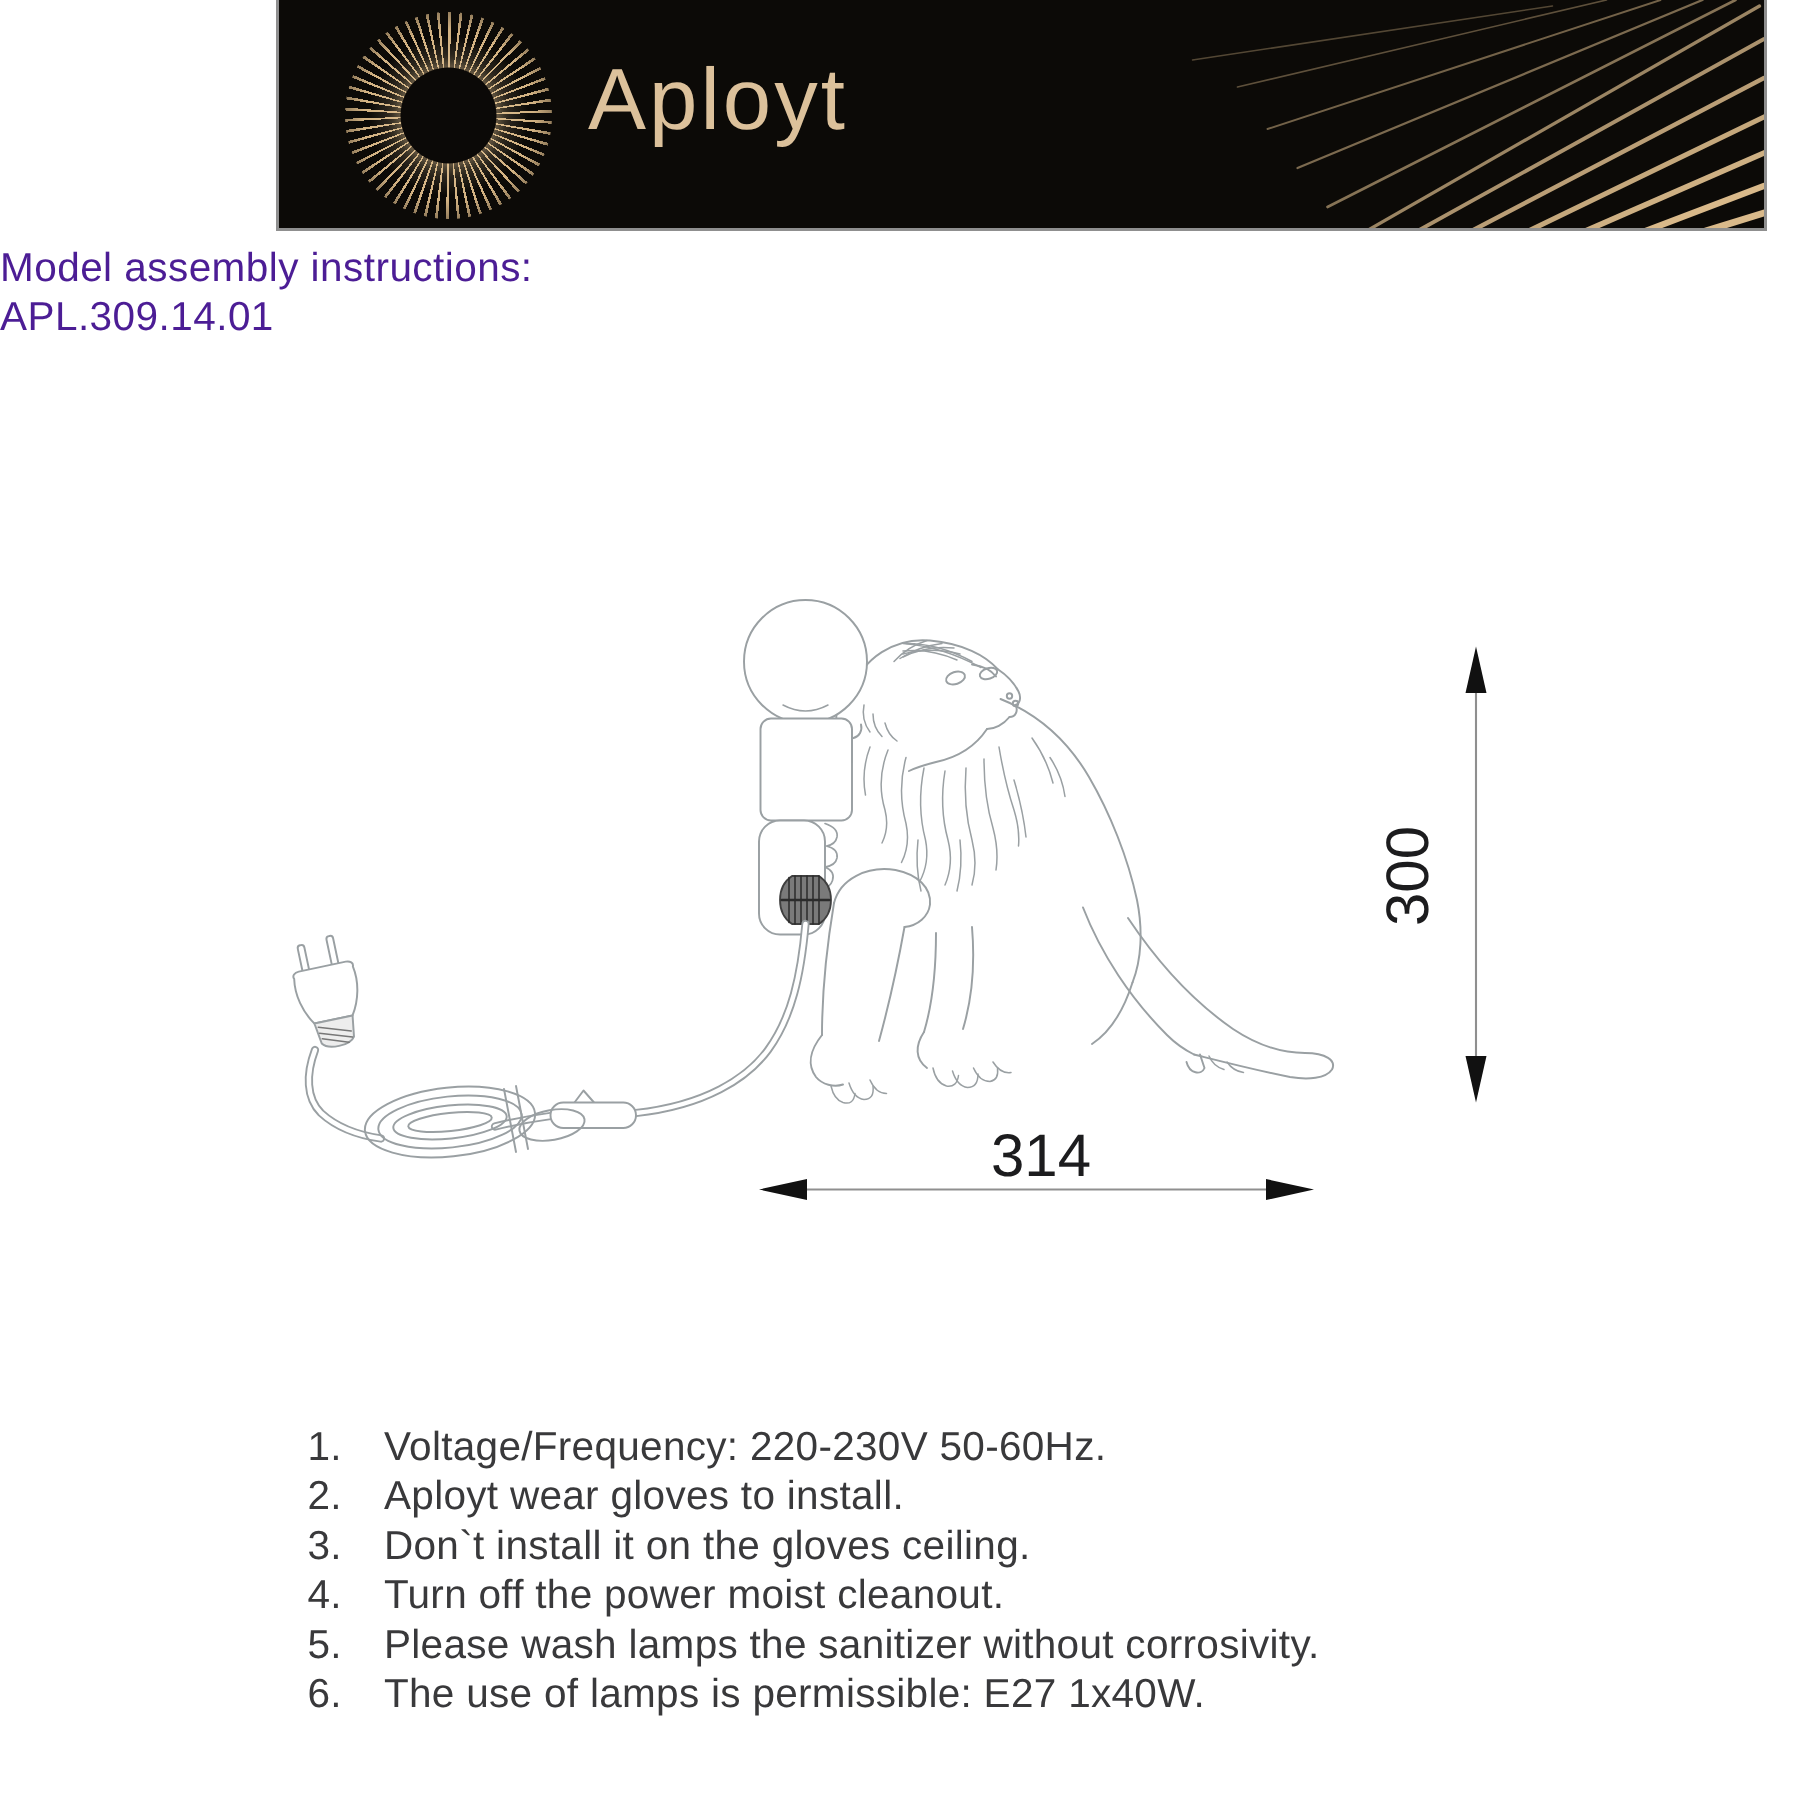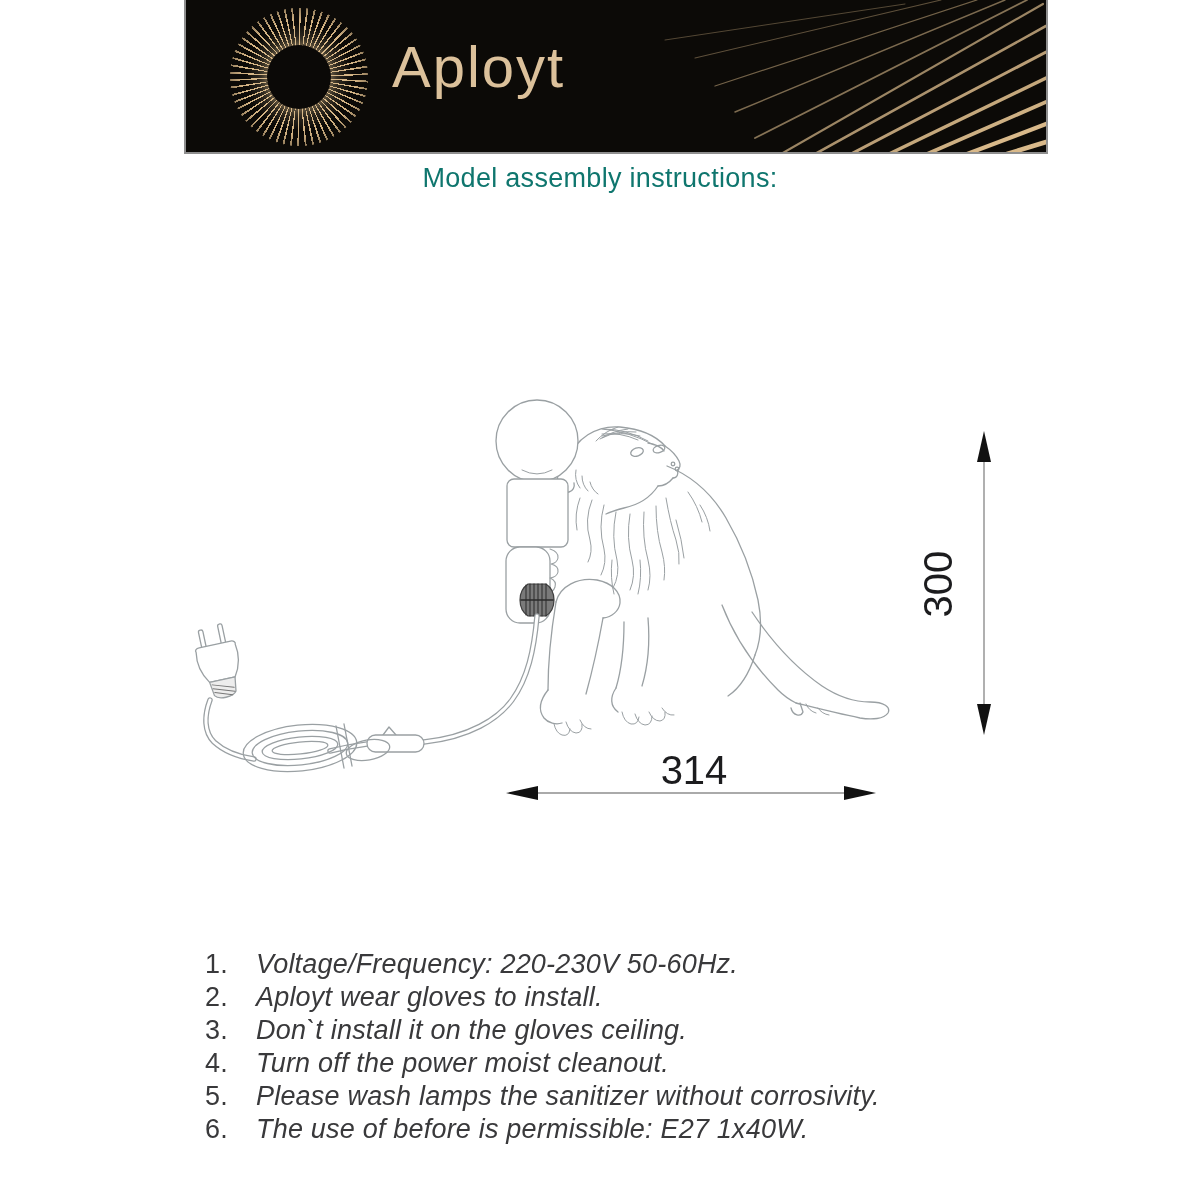--- a/index.html
+++ b/index.html
@@ -2,50 +2,50 @@
 <html><head>
 <meta charset="utf-8">
 <style>
   html,body{margin:0;padding:0;background:#ffffff;}
   #page{
     position:relative;width:1200px;height:1200px;background:#ffffff;
     font-family:"Liberation Sans",sans-serif;overflow:hidden;
   }
   
   .banner{
-    position:absolute;left:184px;top:0;width:864px;height:154px;
+    position:absolute;left:184px;top:0;width:994px;height:154px;
     background:#0c0a07;border-left:2px solid #8f8f8f;border-right:2px solid #8f8f8f;
     border-bottom:2px solid #8f8f8f;box-sizing:border-box;overflow:hidden;text-align:right;
   }
   .sunburst{position:absolute;left:44px;top:8px;width:138px;height:138px;border-radius:50%;
     background:
       radial-gradient(circle, rgba(240,214,170,0.30) 26%, rgba(240,214,170,0) 55%),
       repeating-conic-gradient(from 0deg, rgba(222,188,138,0.95) 0deg 1.6deg, rgba(222,188,138,0) 1.6deg 6.2deg);
   }
   .sunburst-fade{position:absolute;left:44px;top:8px;width:138px;height:138px;border-radius:50%;
     background:radial-gradient(circle, rgba(12,10,7,0) 58%, rgba(12,10,7,0.92) 96%);}
   .sunburst-core{position:absolute;left:81px;top:45px;width:64px;height:64px;border-radius:50%;
     background:#0b0907;box-shadow:0 0 7px 2px rgba(222,188,138,0.35);}
   .brand{
     position:absolute;left:206px;top:38px;font-size:58px;font-weight:400;
     letter-spacing:2px;color:#dcc19b;line-height:1;
   }
   .rays-svg{position:absolute;right:0;top:0;width:831px;height:154px;}
   
-  .title-block{position:absolute;left:0;top:162px;width:1200px;text-align:center;
-    color:#0f766e;font-size:27px;line-height:33px;letter-spacing:0.3px;}
+  .title-block{position:absolute;left:0;top:162px;width:1200px;
+    color:#4c1d95;font-size:27px;line-height:33px;letter-spacing:0.3px;}
   
   .diagram{position:absolute;left:170px;top:385px;width:860px;height:445px;}
   .diagram svg{display:block;}
   
   .instructions{position:absolute;left:205px;top:948px;width:840px;color:#39393b;
     font-size:27px;line-height:33px;letter-spacing:0.2px;}
   .instr-row{display:flex;}
   .instr-num{width:51px;flex:0 0 51px;}
-  .instr-text{flex:1;font-style:italic;}
+  .instr-text{flex:1;}
 </style>
 </head>
 <body>
 
 <div id="page">
 
   <div class="banner">
     <div class="sunburst"></div>
     <div class="sunburst-fade"></div>
     <div class="sunburst-core"></div>
@@ -63,20 +63,21 @@
         <line x1="831" y1="78" x2="674" y2="154" stroke-width="3.4" stroke-opacity="0.90"></line>
         <line x1="831" y1="102" x2="712" y2="154" stroke-width="3.8" stroke-opacity="0.95"></line>
         <line x1="831" y1="124" x2="752" y2="154" stroke-width="4.2" stroke-opacity="1"></line>
         <line x1="831" y1="142" x2="792" y2="154" stroke-width="4.6" stroke-opacity="1"></line>
       </g>
     </svg>
   </div>
 
   <div class="title-block">
     <div>Model assembly instructions:</div>
+    <div>APL.309.14.01</div>
   </div>
 
   <div class="diagram">
     <svg width="860" height="445" viewBox="170 385 860 445">
       <g fill="none" stroke="#9aa0a3" stroke-width="1.3" stroke-linecap="round" stroke-linejoin="round">
 
         <g>
 
           <path d="M 567,462 C 575,438 597,425 620,427 C 642,429 657,437 665,446"></path>
           <path d="M 665,446 C 671,450 676,455 679,461 C 681,465 680,469 677,470 C 679,474 677,478 673,478"></path>
@@ -238,17 +239,17 @@
     <div class="instr-row">
       <span class="instr-num">4.</span>
       <span class="instr-text">Turn off the power moist cleanout.</span>
     </div>
     <div class="instr-row">
       <span class="instr-num">5.</span>
       <span class="instr-text">Please wash lamps the sanitizer without corrosivity.</span>
     </div>
     <div class="instr-row">
       <span class="instr-num">6.</span>
-      <span class="instr-text">The use of before is permissible: E27 1x40W.</span>
+      <span class="instr-text">The use of lamps is permissible: E27 1x40W.</span>
     </div>
   </div>
 
 </div>
 
 </body></html>

